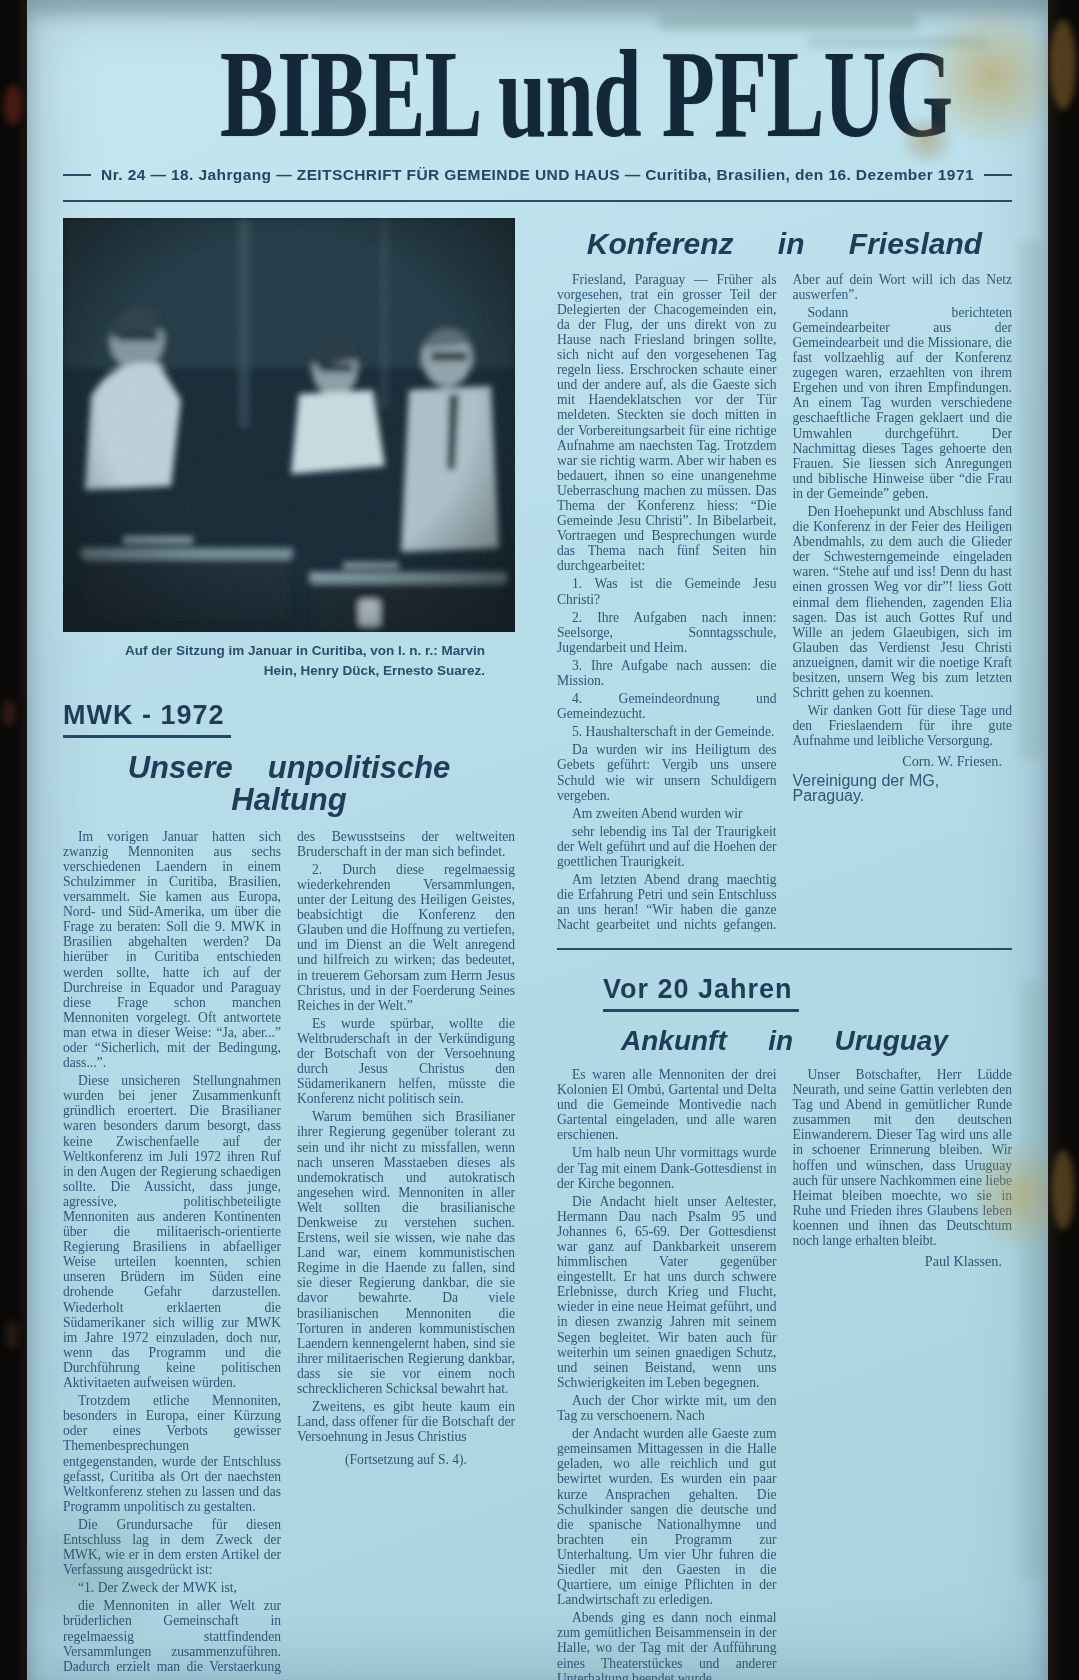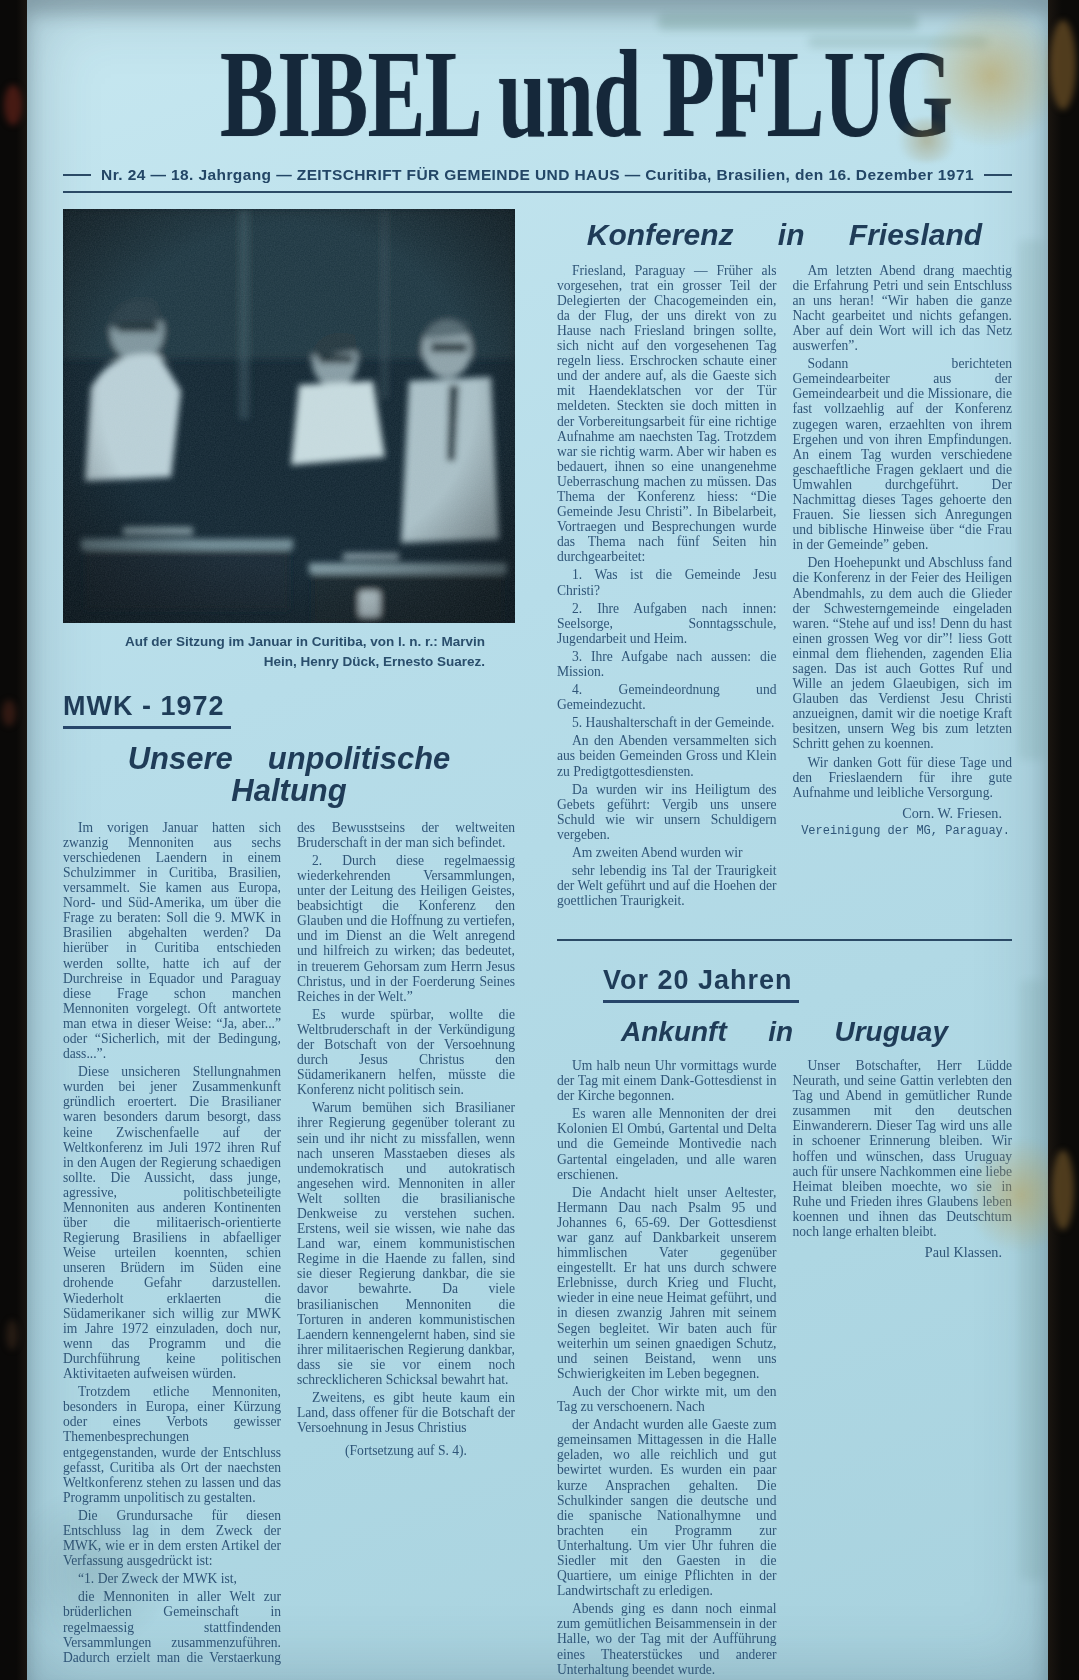--- a/index.html
+++ b/index.html
@@ -25,21 +25,21 @@
   
   .masthead{position:relative;text-align:center;padding-top:38px;z-index:1;}
   .masthead h1{
     margin:0;color:#15283a;font-weight:700;font-family:"Liberation Serif", serif;
     font-size:124px;line-height:.92;white-space:nowrap;display:inline-block;
     transform:scaleX(.70);transform-origin:50% 0;letter-spacing:-1px;
     text-shadow:0 0 1px rgba(21,40,58,.6);
   }
   .dateline-wrap{
     display:flex;align-items:center;gap:10px;margin-top:14px;
-    border-bottom:2px solid #2b4a66;padding-bottom:7px;
+    border-bottom:2px solid #2b4a66;padding-bottom:16px;
   }
   .dateline-wrap .rule-seg{flex:1;height:2px;background:#2b4a66;}
   .dateline{
     font-family:"Liberation Sans", sans-serif;font-size:15.5px;font-weight:700;
     color:#234666;letter-spacing:.4px;white-space:nowrap;
   }
   
   .content{display:flex;gap:42px;margin-top:16px;position:relative;z-index:1;}
   .half-left{width:452px;flex:0 0 452px;}
   .half-right{flex:1;min-width:0;}
@@ -69,22 +69,22 @@
     font-size:13.6px;line-height:15.1px;color:#2f5578;
     text-align:justify;hyphens:auto;overflow:hidden;
   }
   .body-cols p{margin:0 0 3px;text-indent:15px;}
   .body-cols p.center{text-align:center;text-indent:0;margin-top:8px;}
   .mwk-body{height:858px;}
   .friesland-body{height:666px;}
   .uruguay-body{height:628px;}
   p.sig{text-align:right;text-indent:0;font-size:14.2px;margin-top:6px;padding-right:10px;}
   p.sig-org{
-    text-align:right;text-indent:0;font-family:Liberation Mono, monospace;
-    font-size:12px;padding-right:2px;margin-top:1px;
+    text-align:left;text-indent:0;font-family:Liberation Sans, sans-serif;
+    font-size:16px;padding-right:2px;margin-top:1px;
   }
   .section-rule{height:2px;background:#2b4a66;margin:10px 0 6px;}
   .kicker-row{margin-top:6px;margin-left:46px;}
 </style>
 </head>
 <body>
 
 <div class="edge edge-left">
   <div class="blotch" style="left:4px;top:85px;width:18px;height:40px;background:rgba(120,40,30,.55);"></div>
   <div class="blotch" style="left:2px;top:700px;width:14px;height:26px;background:rgba(110,50,35,.4);"></div>
@@ -193,40 +193,39 @@
 
       <h2 class="headline hl-friesland">Konferenz in Friesland</h2>
 
       <div class="body-cols friesland-body">
         <p>Friesland, Paraguay — Früher als vorgesehen, trat ein grosser Teil der Delegierten der Chacogemeinden ein, da der Flug, der uns direkt von zu Hause nach Friesland bringen sollte, sich nicht auf den vorgesehenen Tag regeln liess. Erschrocken schaute einer und der andere auf, als die Gaeste sich mit Haendeklatschen vor der Tür meldeten. Steckten sie doch mitten in der Vorbereitungsarbeit für eine richtige Aufnahme am naechsten Tag. Trotzdem war sie richtig warm. Aber wir haben es bedauert, ihnen so eine unangenehme Ueberraschung machen zu müssen. Das Thema der Konferenz hiess: “Die Gemeinde Jesu Christi”. In Bibelarbeit, Vortraegen und Besprechungen wurde das Thema nach fünf Seiten hin durchgearbeitet:</p>
         <p>1.  Was ist die Gemeinde Jesu Christi?</p>
         <p>2.  Ihre Aufgaben nach innen: Seelsorge, Sonntagsschule, Jugendarbeit und Heim.</p>
         <p>3.  Ihre Aufgabe nach aussen: die Mission.</p>
         <p>4.  Gemeindeordnung und Gemeindezucht.</p>
         <p>5.  Haushalterschaft in der Gemeinde.</p>
-        <p>An den Abenden versammelten sich aus beiden Gemeinden Gross und Klein zu Predigtgottesdiensten.</p>
         <p>Da wurden wir ins Heiligtum des Gebets geführt: Vergib uns unsere Schuld wie wir unsern Schuldigern vergeben.</p>
         <p>Am zweiten Abend wurden wir</p>
         <p>sehr lebendig ins Tal der Traurigkeit der Welt geführt und auf die Hoehen der goettlichen Traurigkeit.</p>
         <p>Am letzten Abend drang maechtig die Erfahrung Petri und sein Entschluss an uns heran! “Wir haben die ganze Nacht gearbeitet und nichts gefangen. Aber auf dein Wort will ich das Netz auswerfen”.</p>
         <p>Sodann berichteten Gemeindearbeiter aus der Gemeindearbeit und die Missionare, die fast vollzaehlig auf der Konferenz zugegen waren, erzaehlten von ihrem Ergehen und von ihren Empfindungen. An einem Tag wurden verschiedene geschaeftliche Fragen geklaert und die Umwahlen durchgeführt. Der Nachmittag dieses Tages gehoerte den Frauen. Sie liessen sich Anregungen und biblische Hinweise über “die Frau in der Gemeinde” geben.</p>
         <p>Den Hoehepunkt und Abschluss fand die Konferenz in der Feier des Heiligen Abendmahls, zu dem auch die Glieder der Schwesterngemeinde eingeladen waren. “Stehe auf und iss! Denn du hast einen grossen Weg vor dir”! liess Gott einmal dem fliehenden, zagenden Elia sagen. Das ist auch Gottes Ruf und Wille an jedem Glaeubigen, sich im Glauben das Verdienst Jesu Christi anzueignen, damit wir die noetige Kraft besitzen, unsern Weg bis zum letzten Schritt gehen zu koennen.</p>
         <p>Wir danken Gott für diese Tage und den Frieslaendern für ihre gute Aufnahme und leibliche Versorgung.</p>
         <p class="sig">Corn. W. Friesen.</p>
         <p class="sig-org">Vereinigung der MG, Paraguay.</p>
       </div>
 
       <div class="section-rule"></div>
 
       <div class="kicker-row"><span class="kicker">Vor 20 Jahren</span></div>
       <h2 class="headline hl-uruguay">Ankunft in Uruguay</h2>
 
       <div class="body-cols uruguay-body">
+        <p>Es waren alle Mennoniten der drei Kolonien El Ombú, Gartental und Delta und die Gemeinde Montivedie nach Gartental eingeladen, und alle waren erschienen.</p>
         <p>Um halb neun Uhr vormittags wurde der Tag mit einem Dank-Gottesdienst in der Kirche begonnen.</p>
-        <p>Es waren alle Mennoniten der drei Kolonien El Ombú, Gartental und Delta und die Gemeinde Montivedie nach Gartental eingeladen, und alle waren erschienen.</p>
         <p>Die Andacht hielt unser Aeltester, Hermann Dau nach Psalm 95 und Johannes 6, 65-69. Der Gottesdienst war ganz auf Dankbarkeit unserem himmlischen Vater gegenüber eingestellt. Er hat uns durch schwere Erlebnisse, durch Krieg und Flucht, wieder in eine neue Heimat geführt, und in diesen zwanzig Jahren mit seinem Segen begleitet. Wir baten auch für weiterhin um seinen gnaedigen Schutz, und seinen Beistand, wenn uns Schwierigkeiten im Leben begegnen.</p>
         <p>Auch der Chor wirkte mit, um den Tag zu verschoenern. Nach</p>
         <p>der Andacht wurden alle Gaeste zum gemeinsamen Mittagessen in die Halle geladen, wo alle reichlich und gut bewirtet wurden. Es wurden ein paar kurze Ansprachen gehalten. Die Schulkinder sangen die deutsche und die spanische Nationalhymne und brachten ein Programm zur Unterhaltung. Um vier Uhr fuhren die Siedler mit den Gaesten in die Quartiere, um einige Pflichten in der Landwirtschaft zu erledigen.</p>
         <p>Abends ging es dann noch einmal zum gemütlichen Beisammensein in der Halle, wo der Tag mit der Aufführung eines Theaterstückes und anderer Unterhaltung beendet wurde.</p>
         <p>Unser Botschafter, Herr Lüdde Neurath, und seine Gattin verlebten den Tag und Abend in gemütlicher Runde zusammen mit den deutschen Einwanderern. Dieser Tag wird uns alle in schoener Erinnerung bleiben. Wir hoffen und wünschen, dass Uruguay auch für unsere Nachkommen eine liebe Heimat bleiben moechte, wo sie in Ruhe und Frieden ihres Glaubens leben koennen und ihnen das Deutschtum noch lange erhalten bleibt.</p>
         <p class="sig">Paul Klassen.</p>
       </div>
 
     </div>
   </div>

